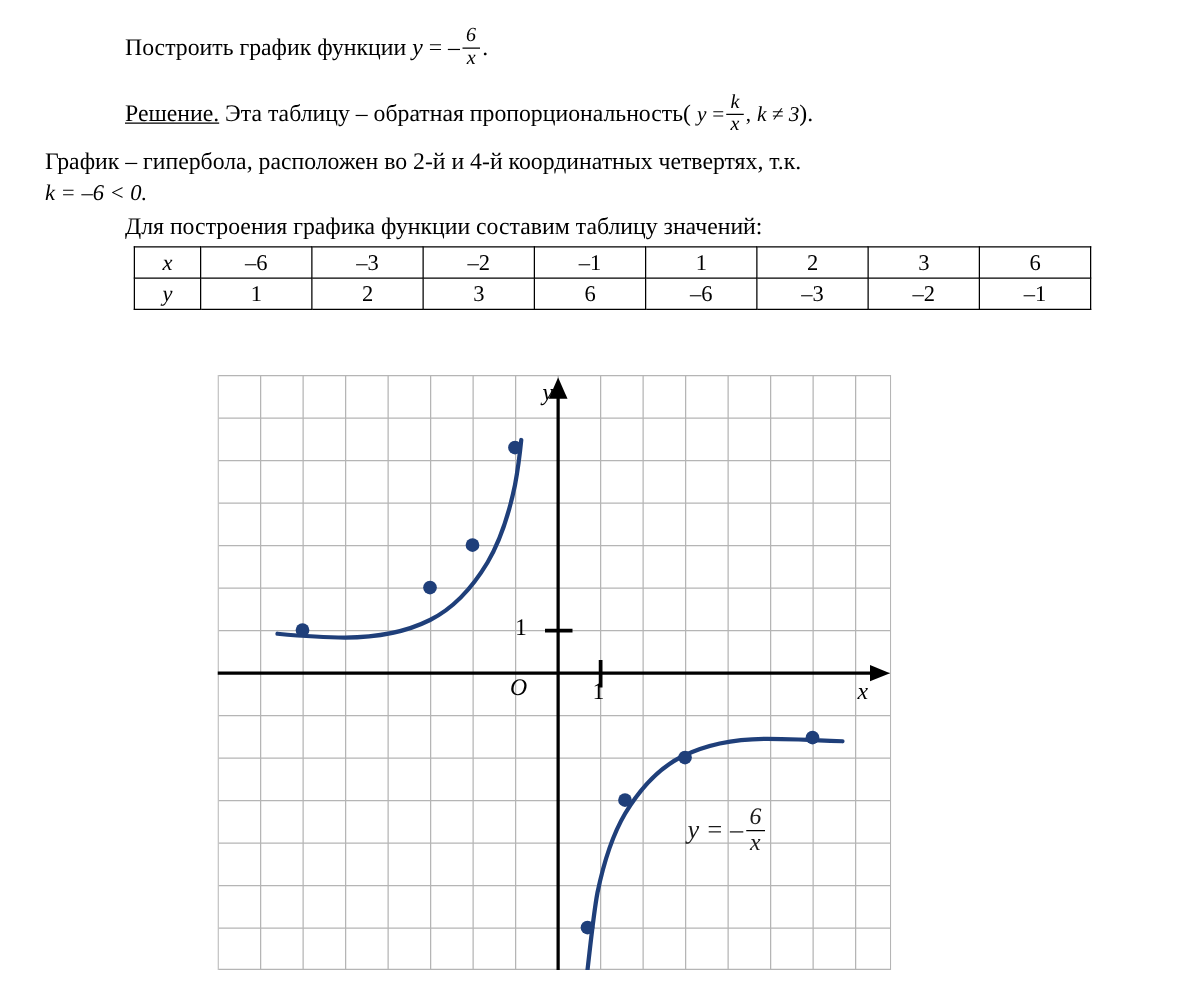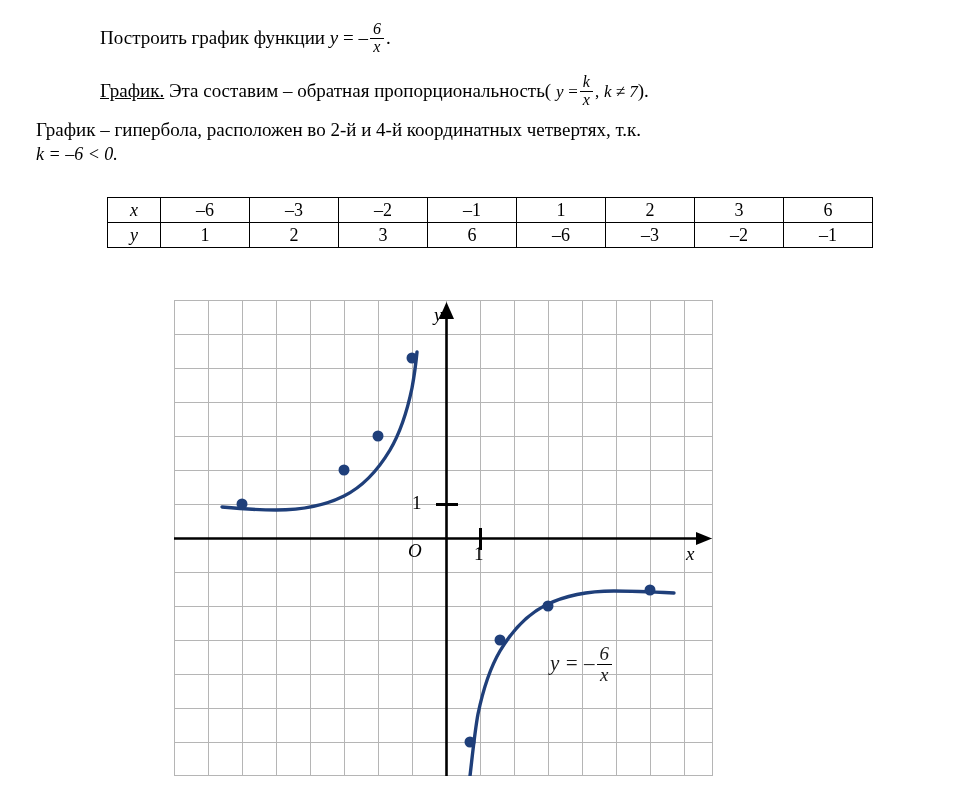--- a/index.html
+++ b/index.html
@@ -105,30 +105,31 @@
 
 <div class="page">
 
   <div class="line indent-1" style="top: 22px;">
     <span>Построить график функции</span>
     <span class="it">y</span>
     <span>= –</span><span class="frac"><span class="num">6</span><span class="den">x</span></span><span>.</span>
   </div>
 
   <div class="line indent-1" style="top: 75px;">
-    <span class="underline-word">График.</span>
-    <span>Эта составим – обратная пропорциональность(</span>
+    <span class="underline-word">Решение.</span>
+    <span>Эта таблицу – обратная пропорциональность(</span>
     <span class="it" style="font-size:17px">y</span>
     <span style="font-size:17px">=</span><span class="frac"><span class="num">k</span><span class="den">x</span></span><span style="font-size:17px">,</span>
-    <span class="it" style="font-size:17px">k ≠ 7</span><span>).</span>
+    <span class="it" style="font-size:17px">k ≠ 3</span><span>).</span>
   </div>
 
   <div class="line indent-0" style="top: 118px;">График – гипербола, расположен во 2-й и 4-й координатных четвертях, т.к.</div>
   <div class="line indent-0 it" style="top: 142px; font-size:18px;font-style:italic;">k = –6 &lt; 0.</div>
 
+  <div class="line indent-1" style="top: 170px;">Для построения графика функции составим таблицу значений:</div>
 
   <table class="valtable">
     <tbody>
       <tr>
         <td class="head">x</td>
         <td>–6</td>
         <td>–3</td>
         <td>–2</td>
         <td>–1</td>
         <td>1</td>

